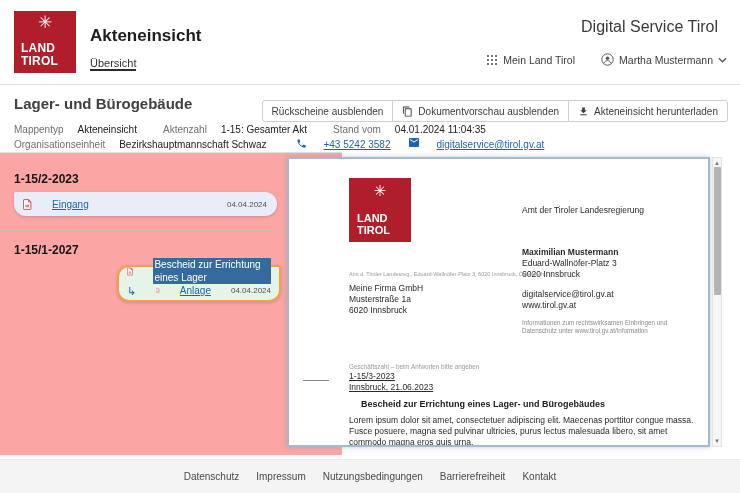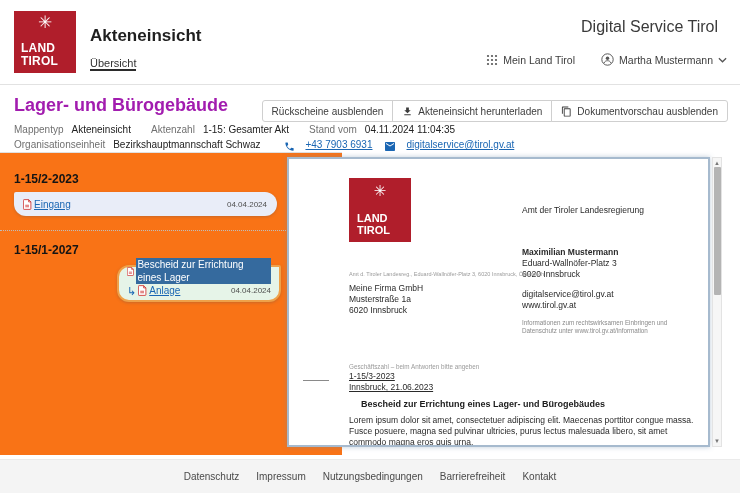--- a/index.html
+++ b/index.html
@@ -15,46 +15,46 @@
   .logo .lg-line { font-size:12px; font-weight:bold; line-height:13px; letter-spacing:.2px; }
   .app-title { position:absolute; left:90px; top:26px; font-size:17px; font-weight:bold; color:#1f1f1f; }
   .tab { position:absolute; left:90px; top:57px; font-size:11px; color:#333; border-bottom:2px solid #2b2b2b; cursor:pointer; }
   .brand { position:absolute; right:22px; top:18px; font-size:16px; color:#3a3a3a; }
   .account-row { position:absolute; right:13px; top:53px; display:flex; align-items:center; gap:6px; font-size:10.5px; color:#3d3d3d; }
   .account-row .sep { width:14px; }
   .acct-link { display:flex; align-items:center; gap:5px; cursor:pointer; }
   .icon-svg { display:inline-block; vertical-align:middle; }
 
   
-  .page-title { position:absolute; left:14px; top:95px; font-size:18px; font-weight:bold; color:#a21caf; }
+  .page-title { position:absolute; left:14px; top:95px; font-size:15px; font-weight:bold; color:#404040; }
   .btn-group { position:absolute; right:12px; top:100px; display:flex;padding-left:40px; }
   .btn { display:flex; align-items:center; gap:5px; height:22px; padding:0 9px; background:#fff; border:1px solid #cfcfcf;
          font-size:10px; color:#3c3c3c; cursor:pointer; margin-left:-1px; white-space:nowrap; }
   .btn:first-child { border-radius:3px 0 0 3px; margin-left:0; }
   .btn:last-child { border-radius:0 3px 3px 0; }
 
   
   .meta { position:absolute; left:14px; top:123px; font-size:10px; line-height:14px; color:#222; width:700px; }
-  .meta-row { display:flex; align-items:flex-end; gap:8px; margin-bottom:1px; }
+  .meta-row { display:flex; align-items:flex-start; gap:14px; margin-bottom:1px; }
   .meta-label { color:#707070; }
   .meta-value { color:#222; margin-right:12px; }
   .meta a, .link { color:#1a66b3; text-decoration:underline; cursor:pointer; }
   .meta .ic { margin-left:4px; margin-right:2px; display:inline-flex; }
 
   
-  .tree { position:absolute; left:0; top:152px; width:342px; height:303px; border-top:1px solid #e0e0e0; background:#f97316; }
+  .tree { position:absolute; left:0; top:152px; width:342px; height:303px; border-top:1px solid #e0e0e0; background:#fca5a5; }
   .tree-group-id { font-size:12px; font-weight:bold; color:#141414; margin:0 0 0 14px; }
   .g1 { padding-top:19px; }
   .bubble { position:relative; box-shadow:0 1px 3px rgba(60,70,90,.25); }
   .bubble-blue { margin:6px 8px 0 14px; width:263px; height:24px; background:#e9edf8; border-radius:2px 12px 12px 12px;
                  display:flex; align-items:center; padding:0 10px 0 9px; }
   .dotted-sep { border-top:1px dotted #bdbdbd; margin:14px 0 12px 0; width:286px; }
   .bubble-green { margin:8px 0 0 117px; width:164px; height:37px; background:#e6f4e8; border:2px solid #efa149;
                   border-radius:12px 2px 12px 12px; padding:3px 8px 3px 8px; display:flex; flex-direction:column; justify-content:flex-end; }
-  .tree-row { display:flex; align-items:center; gap:2px; font-size:10px; line-height:13px; }
+  .tree-row { display:flex; align-items:center; gap:20px; font-size:10px; line-height:13px; }
   .tree-date { margin-left:auto; font-size:8px; color:#4f4f4f; }
   .sel-text { background:#356a9e; color:#fff; font-size:10px; padding:0 1px; }
   .ret-arrow { color:#1a66b3; font-size:11px; line-height:10px; }
 
   
   .preview-page { position:absolute; left:287px; top:157px; width:423px; height:290px; background:#fff;
                   border:2px solid #a6bace; box-shadow:0 0 5px rgba(110,140,170,.45); overflow:hidden; }
   .scrollbar { position:absolute; left:712px; top:157px; width:10px; height:290px; background:#f6f6f6; border:1px solid #e3e3e3; }
   .sb-arrow { position:absolute; left:0; width:8px; text-align:center; font-size:6px; color:#777; line-height:8px; cursor:pointer; }
   .sb-thumb { position:absolute; left:1px; top:9px; width:7px; height:128px; background:#b4b4b4; border-radius:1px; cursor:pointer; }
@@ -127,50 +127,50 @@
     </div>
   </div>
 
   <div class="page-title">Lager- und Bürogebäude</div>
   <div class="btn-group">
     <button class="btn">
       <span>Rückscheine ausblenden</span>
     </button>
     <button class="btn">
       <svg class="icon-svg" width="11" height="11" viewBox="0 0 24 24">
+        <path d="M16 1H4c-1.1 0-2 .9-2 2v14h2V3h12V1zm3 4H8c-1.1 0-2 .9-2 2v14c0 1.1.9 2 2 2h11c1.1 0 2-.9 2-2V7c0-1.1-.9-2-2-2zm0 16H8V7h11v14z" fill="#3c3c3c"></path>
+      </svg>
+      <span>Dokumentvorschau ausblenden</span>
+    </button>
+    <button class="btn">
+      <svg class="icon-svg" width="11" height="11" viewBox="0 0 24 24">
         <path d="M19 9h-4V3H9v6H5l7 7 7-7zM5 18v2h14v-2H5z" fill="#3c3c3c"></path>
       </svg>
       <span>Akteneinsicht herunterladen</span>
-    </button>
-    <button class="btn">
-      <svg class="icon-svg" width="11" height="11" viewBox="0 0 24 24">
-        <path d="M16 1H4c-1.1 0-2 .9-2 2v14h2V3h12V1zm3 4H8c-1.1 0-2 .9-2 2v14c0 1.1.9 2 2 2h11c1.1 0 2-.9 2-2V7c0-1.1-.9-2-2-2zm0 16H8V7h11v14z" fill="#3c3c3c"></path>
-      </svg>
-      <span>Dokumentvorschau ausblenden</span>
     </button>
   </div>
 
   <div class="meta">
     <div class="meta-row">
       <span class="meta-label">Mappentyp</span>
       <span class="meta-value">Akteneinsicht</span>
       <span class="meta-label">Aktenzahl</span>
       <span class="meta-value">1-15: Gesamter Akt</span>
       <span class="meta-label">Stand vom</span>
-      <span class="meta-value">04.11.2024 11:04:35</span>
+      <span class="meta-value">04.01.2024 11:04:35</span>
     </div>
     <div class="meta-row">
       <span class="meta-label">Organisationseinheit</span>
       <span class="meta-value">Bezirkshauptmannschaft Schwaz</span>
       <span class="ic">
         <svg class="icon-svg" width="11" height="11" viewBox="0 0 24 24">
           <path d="M6.62 10.79c1.44 2.83 3.76 5.14 6.59 6.59l2.2-2.2c.27-.27.67-.36 1.02-.24 1.12.37 2.33.57 3.57.57.55 0 1 .45 1 1V20c0 .55-.45 1-1 1-9.39 0-17-7.61-17-17 0-.55.45-1 1-1h3.5c.55 0 1 .45 1 1 0 1.25.2 2.45.57 3.57.11.35.03.74-.25 1.02l-2.2 2.2z" fill="#1a66b3"></path>
         </svg>
       </span>
-      <a>+43 7903 6931</a>
+      <a>+43 5242 3582</a>
       <span class="ic">
         <svg class="icon-svg" width="12" height="10" viewBox="0 0 24 20">
           <path d="M20 0H4C2.9 0 2 .9 2 2v14c0 1.1.9 2 2 2h16c1.1 0 2-.9 2-2V2c0-1.1-.9-2-2-2zm0 4l-8 5-8-5V2l8 5 8-5v2z" fill="#1a66b3"></path>
         </svg>
       </span>
       <a>digitalservice@tirol.gv.at</a>
     </div>
   </div>
 
   <div class="tree">

